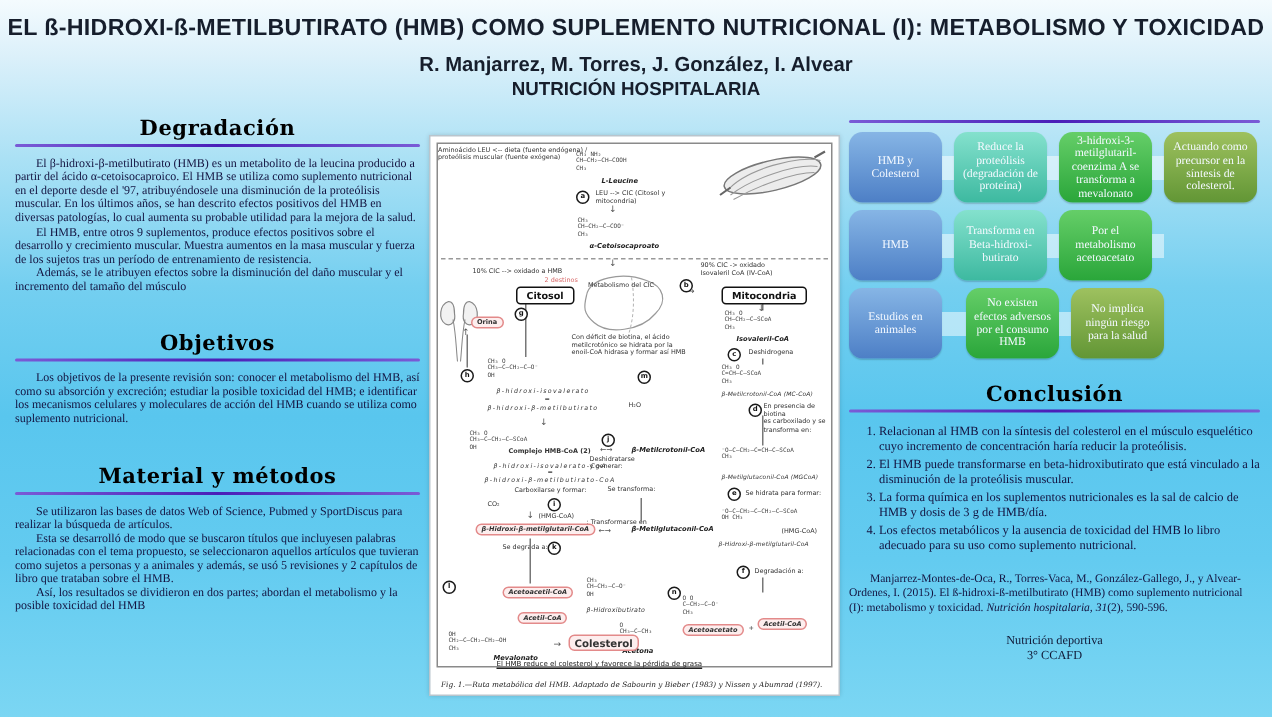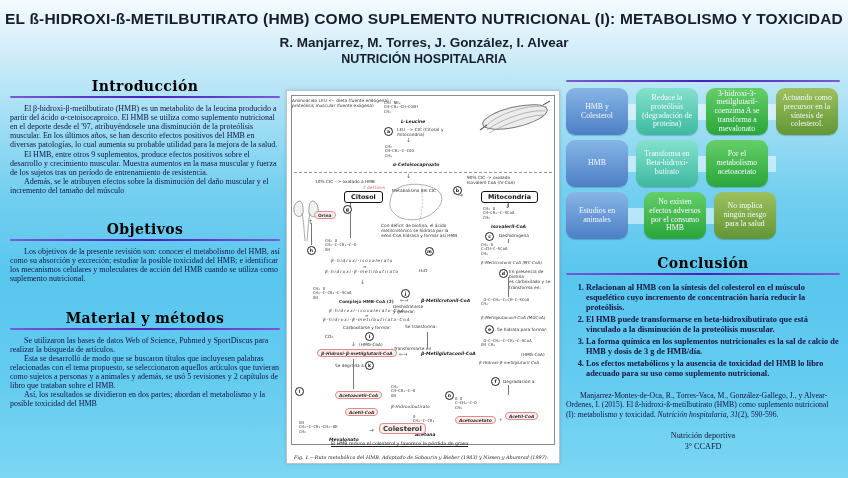--- a/index.html
+++ b/index.html
@@ -22,21 +22,21 @@
   .col-right{position:absolute;left:566px;top:78px;width:274px;color:#131340;}
   .rrow{display:flex;margin-bottom:5px;}
   .rbox{flex:0 0 62px;box-sizing:border-box;height:47px;border-radius:9px;color:#f4f9ff;
     font-size:7.8px;line-height:1.12;display:flex;align-items:center;justify-content:center;
     text-align:center;padding:2px 3px;box-shadow:0 1px 1px rgba(0,0,0,.18);}
   .rcon{flex:0 0 8px;height:16px;margin:auto 0;background:rgba(255,255,255,.5);}
   .c1{background:linear-gradient(180deg,#86b5e5,#4d7fc6);}
   .c2{background:linear-gradient(180deg,#84e1cd,#3db9a0);}
   .c3{background:linear-gradient(180deg,#65ce68,#2aa63a);}
   .c4{background:linear-gradient(180deg,#9ec15f,#629635);}
-  .concl{margin:8px 0 0 0;padding-left:20px;font-size:8.3px;line-height:1.2;font-weight:bold;}
+  .concl{margin:8px 0 0 0;padding-left:20px;font-size:8.3px;line-height:1.2;}
   .concl li{margin-bottom:2px;}
   .cit{margin-top:12px;font-size:7.7px;line-height:1.25;text-indent:14px;}
   .credit{margin-top:12px;text-align:center;font-size:8.2px;line-height:1.3;color:#101836;}
   
   .fig{position:absolute;left:286px;top:90px;width:272px;height:372px;background:#fff;
     border:1px solid #b9c5cd;box-shadow:0 0 3px rgba(0,0,0,.15);font-family:"DejaVu Sans",sans-serif;}
   .fig-frame{position:absolute;left:4px;top:4px;right:4px;bottom:18px;border:1px solid #8a8a8a;}
   .fig-caption{position:absolute;left:7px;bottom:3px;right:4px;font:italic 4.9px "DejaVu Serif",serif;color:#222;white-space:nowrap;}
   .ft{position:absolute;font-size:4.3px;color:#333;line-height:1.22;white-space:pre-line;}
   .ft.nw{white-space:nowrap;}
@@ -62,21 +62,21 @@
 
 <div class="page">
 
   <div class="hdr">
     <div class="title">EL ß-HIDROXI-ß-METILBUTIRATO (HMB) COMO SUPLEMENTO NUTRICIONAL (I): METABOLISMO Y TOXICIDAD</div>
     <div class="authors">R. Manjarrez, M. Torres, J. González, I. Alvear</div>
     <div class="journal">NUTRICIÓN HOSPITALARIA</div>
   </div>
 
   <div class="col-left">
-    <div class="sec-h">Introducción</div>
+    <div class="sec-h">Degradación</div>
     <div class="sec-u"></div>
     <p>El β-hidroxi-β-metilbutirato (HMB) es un metabolito de la leucina producido a partir del ácido α-cetoisocaproico. El HMB se utiliza como suplemento nutricional en el deporte desde el '97, atribuyéndosele una disminución de la proteólisis muscular. En los últimos años, se han descrito efectos positivos del HMB en diversas patologías, lo cual aumenta su probable utilidad para la mejora de la salud.</p>
     <p>El HMB, entre otros 9 suplementos, produce efectos positivos sobre el desarrollo y crecimiento muscular. Muestra aumentos en la masa muscular y fuerza de los sujetos tras un período de entrenamiento de resistencia.</p>
     <p>Además, se le atribuyen efectos sobre la disminución del daño muscular y el incremento del tamaño del músculo</p>
 
     <div class="sec-h gap1">Objetivos</div>
     <div class="sec-u"></div>
     <p>Los objetivos de la presente revisión son: conocer el metabolismo del HMB, así como su absorción y excreción; estudiar la posible toxicidad del HMB; e identificar los mecanismos celulares y moleculares de acción del HMB cuando se utiliza como suplemento nutricional.</p>
 
     <div class="sec-h gap2">Material y métodos</div>

